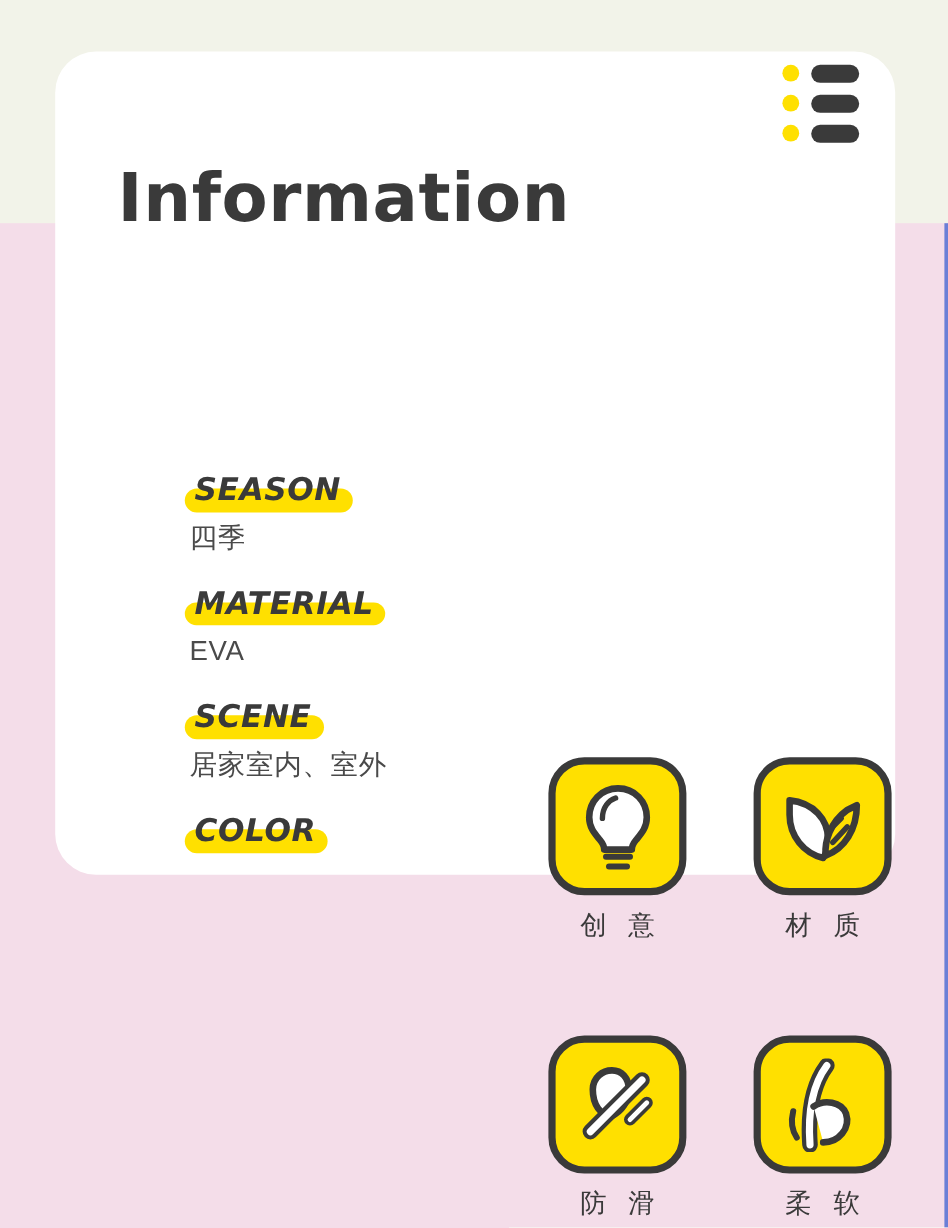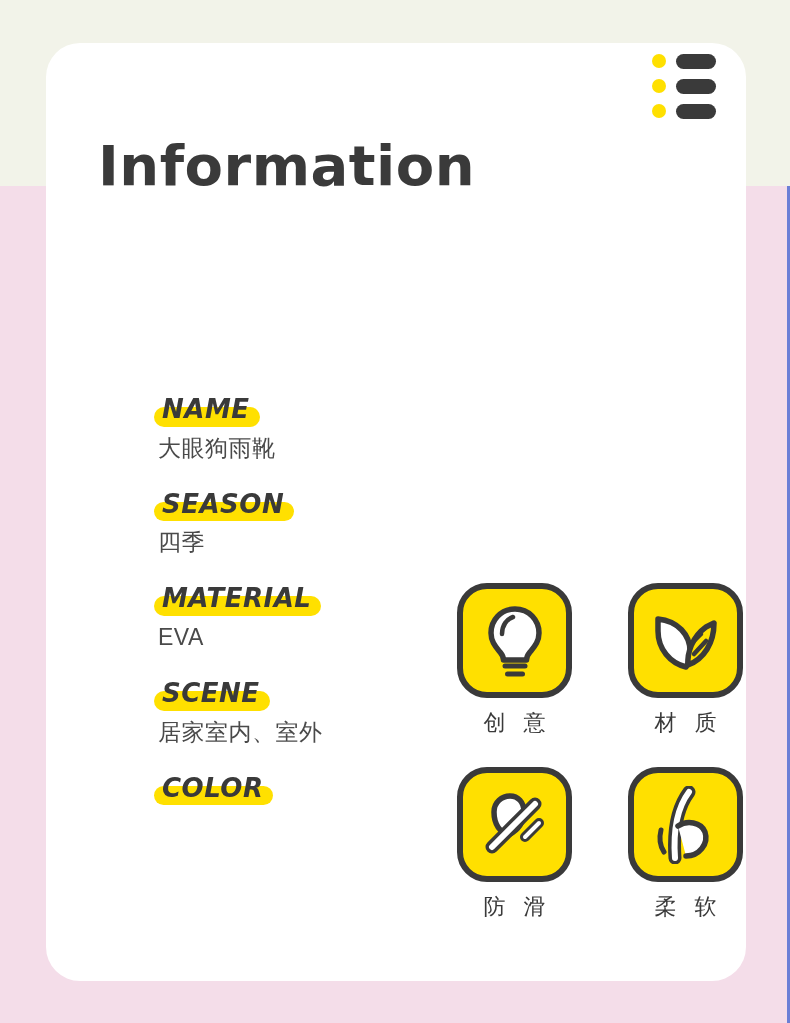--- a/index.html
+++ b/index.html
@@ -22,21 +22,21 @@
   }
   .bg-edge-line {
     position:absolute; right:0; top:186px; width:3px; height:837px;
     background:#6b7fd6;
   }
 
   
   .card {
     position:absolute;
     left:46px; top:43px;
-    width:700px; height:938px;
+    width:700px; height:686px;
     background:#ffffff;
     border-radius:34px;
   }
 
   
   .header {
     position:absolute;
     left:52px; top:95px;
     width:610px;
   }
@@ -126,21 +126,21 @@
   
   .features {
     position:absolute;
     left:404px; top:540px;
     width:300px;
     display:grid;
     grid-template-columns:1fr 1fr;
     grid-row-gap:32px;
     grid-column-gap:42px;
   }
-  .feature { text-align:center; }
+  .feature { text-align:center;margin-top:48px; }
   .feature-tile {
     width:115px; height:115px;
     margin:0 auto;
     background:#ffe000;
     border:6px solid #3a3a3a;
     border-radius:30px;
     display:flex;
     align-items:center;
     justify-content:center;
   }
@@ -177,26 +177,20 @@
       <div class="bar"></div>
     </div>
     <div class="row">
       <div class="dot"></div>
       <div class="bar"></div>
     </div>
   </div>
 
   <div class="specs">
 
-    <div class="spec">
-      <div class="spec-key"><span>NAME</span></div>
-      <div class="spec-val">
-        <span class="line">大眼狗雨靴</span>
-      </div>
-    </div>
 
     <div class="spec">
       <div class="spec-key"><span>SEASON</span></div>
       <div class="spec-val">
         <span class="line">四季</span>
       </div>
     </div>
 
     <div class="spec">
       <div class="spec-key"><span>MATERIAL</span></div>

